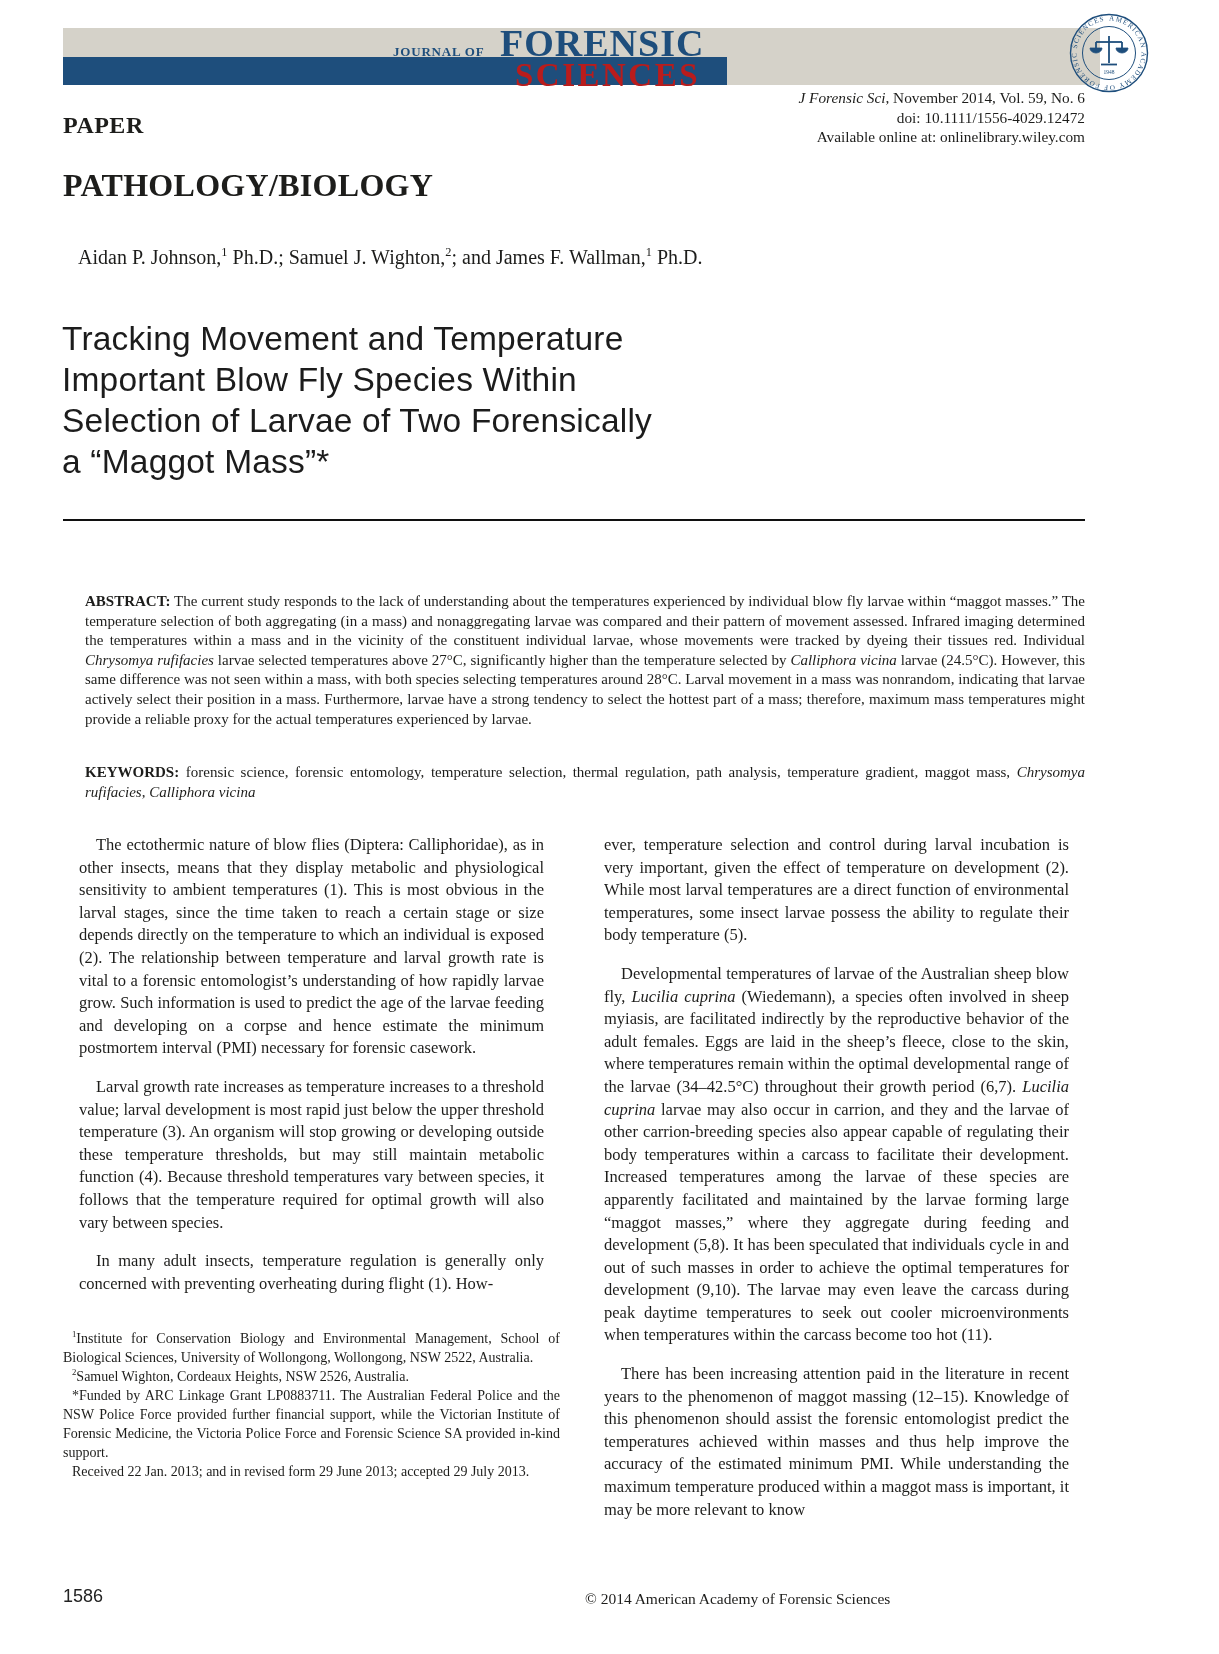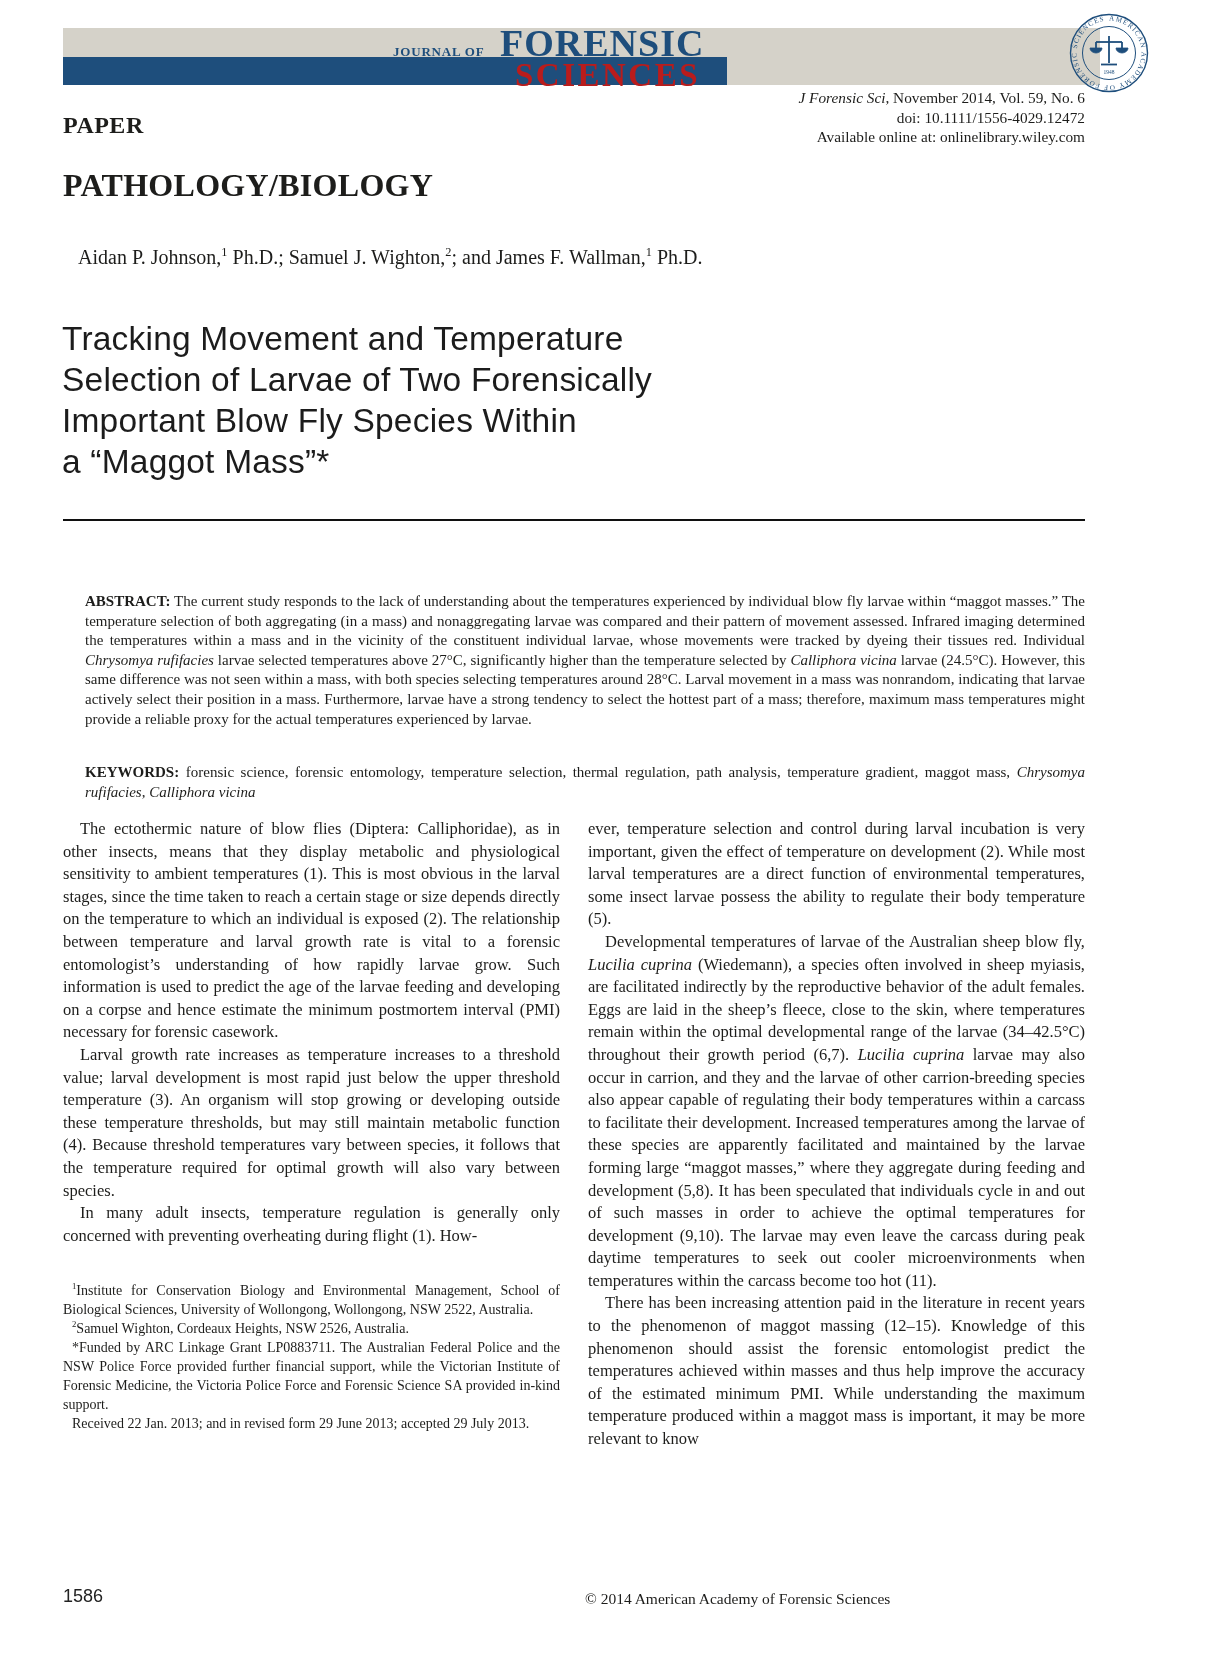--- a/index.html
+++ b/index.html
@@ -32,21 +32,21 @@
   .rule{position:absolute;left:63px;top:519px;width:1022px;height:2px;background:#101010;}
 
   
   .abstract-block{position:absolute;left:85px;top:576px;width:1000px;font-size:15px;line-height:19.6px;text-align:justify;margin-top:16px;}
   .keywords-block{position:absolute;left:85px;top:748px;width:1000px;font-size:15px;line-height:19.6px;text-align:justify;}
 
   
   .col{position:absolute;top:818px;width:497px;font-size:16.5px;line-height:22.6px;}
   .col-left{left:63px;}
   .col-right{left:588px;}
-  .col p{margin:0;text-align:justify;}
+  .col p{margin:16px;text-align:justify;}
   .indent{text-indent:17px;}
 
   
   .footnotes{margin-top:34px;font-size:14px;line-height:19px;}
   .footnotes p{margin:0;text-indent:9px;text-align:justify;}
   .pageno{position:absolute;left:63px;top:1586px;font-family:"Liberation Sans","DejaVu Sans",sans-serif;font-size:18px;color:#222;}
   .copyright{position:absolute;left:585px;top:1590px;width:500px;text-align:left;font-size:15.5px;}
 </style>
 </head>
 <body>
@@ -87,22 +87,22 @@
     <div>Available online at: onlinelibrary.wiley.com</div>
   </div>
 
   <div class="paper-label">PAPER</div>
   <div class="section-label">PATHOLOGY/BIOLOGY</div>
 
   <div class="authors"><span>Aidan P. Johnson,</span><sup>1</sup><span> Ph.D.; Samuel J. Wighton,</span><sup>2</sup><span>; and James F. Wallman,</span><sup>1</sup><span> Ph.D.</span></div>
 
   <div class="title">
     <div>Tracking Movement and Temperature</div>
+    <div>Important Blow Fly Species Within</div>
     <div>Selection of Larvae of Two Forensically</div>
-    <div>Important Blow Fly Species Within</div>
     <div>a “Maggot Mass”*</div>
   </div>
 
   <div class="rule"></div>
 
   <p class="abstract-block"><span class="bd">ABSTRACT:</span><span> The current study responds to the lack of understanding about the temperatures experienced by individual blow fly larvae within “maggot masses.” The temperature selection of both aggregating (in a mass) and nonaggregating larvae was compared and their pattern of movement assessed. Infrared imaging determined the temperatures within a mass and in the vicinity of the constituent individual larvae, whose movements were tracked by dyeing their tissues red. Individual </span><span class="it">Chrysomya rufifacies</span><span> larvae selected temperatures above 27°C, significantly higher than the temperature selected by </span><span class="it">Calliphora vicina</span><span> larvae (24.5°C). However, this same difference was not seen within a mass, with both species selecting temperatures around 28°C. Larval movement in a mass was nonrandom, indicating that larvae actively select their position in a mass. Furthermore, larvae have a strong tendency to select the hottest part of a mass; therefore, maximum mass temperatures might provide a reliable proxy for the actual temperatures experienced by larvae.</span></p>
   <p class="keywords-block"><span class="bd">KEYWORDS:</span><span> forensic science, forensic entomology, temperature selection, thermal regulation, path analysis, temperature gradient, maggot mass, </span><span class="it">Chrysomya rufifacies</span><span>, </span><span class="it">Calliphora vicina</span></p>
 
   <div class="col col-left">
     <p class="indent"><span>The ectothermic nature of blow flies (Diptera: Calliphoridae), as in other insects, means that they display metabolic and physiological sensitivity to ambient temperatures (1). This is most obvious in the larval stages, since the time taken to reach a certain stage or size depends directly on the temperature to which an individual is exposed (2). The relationship between temperature and larval growth rate is vital to a forensic entomologist’s understanding of how rapidly larvae grow. Such information is used to predict the age of the larvae feeding and developing on a corpse and hence estimate the minimum postmortem interval (PMI) necessary for forensic casework.</span></p>

